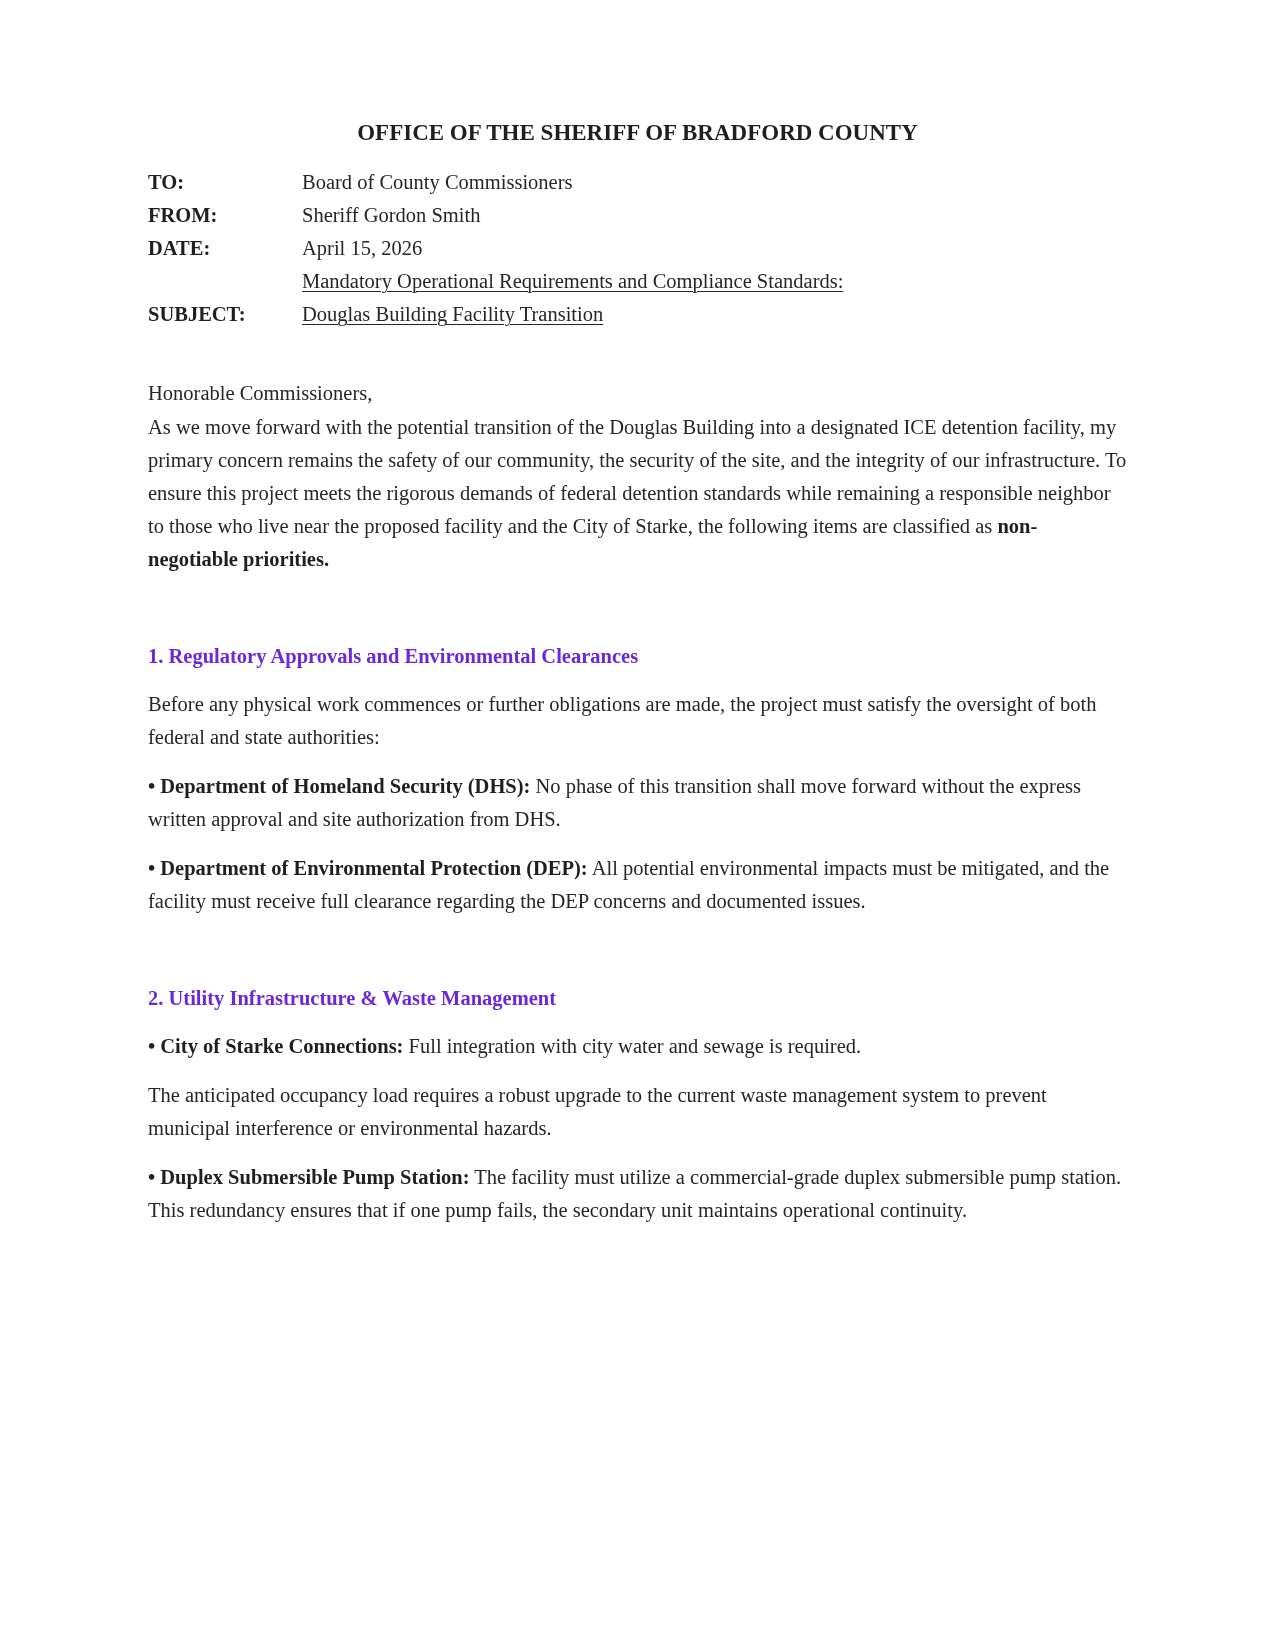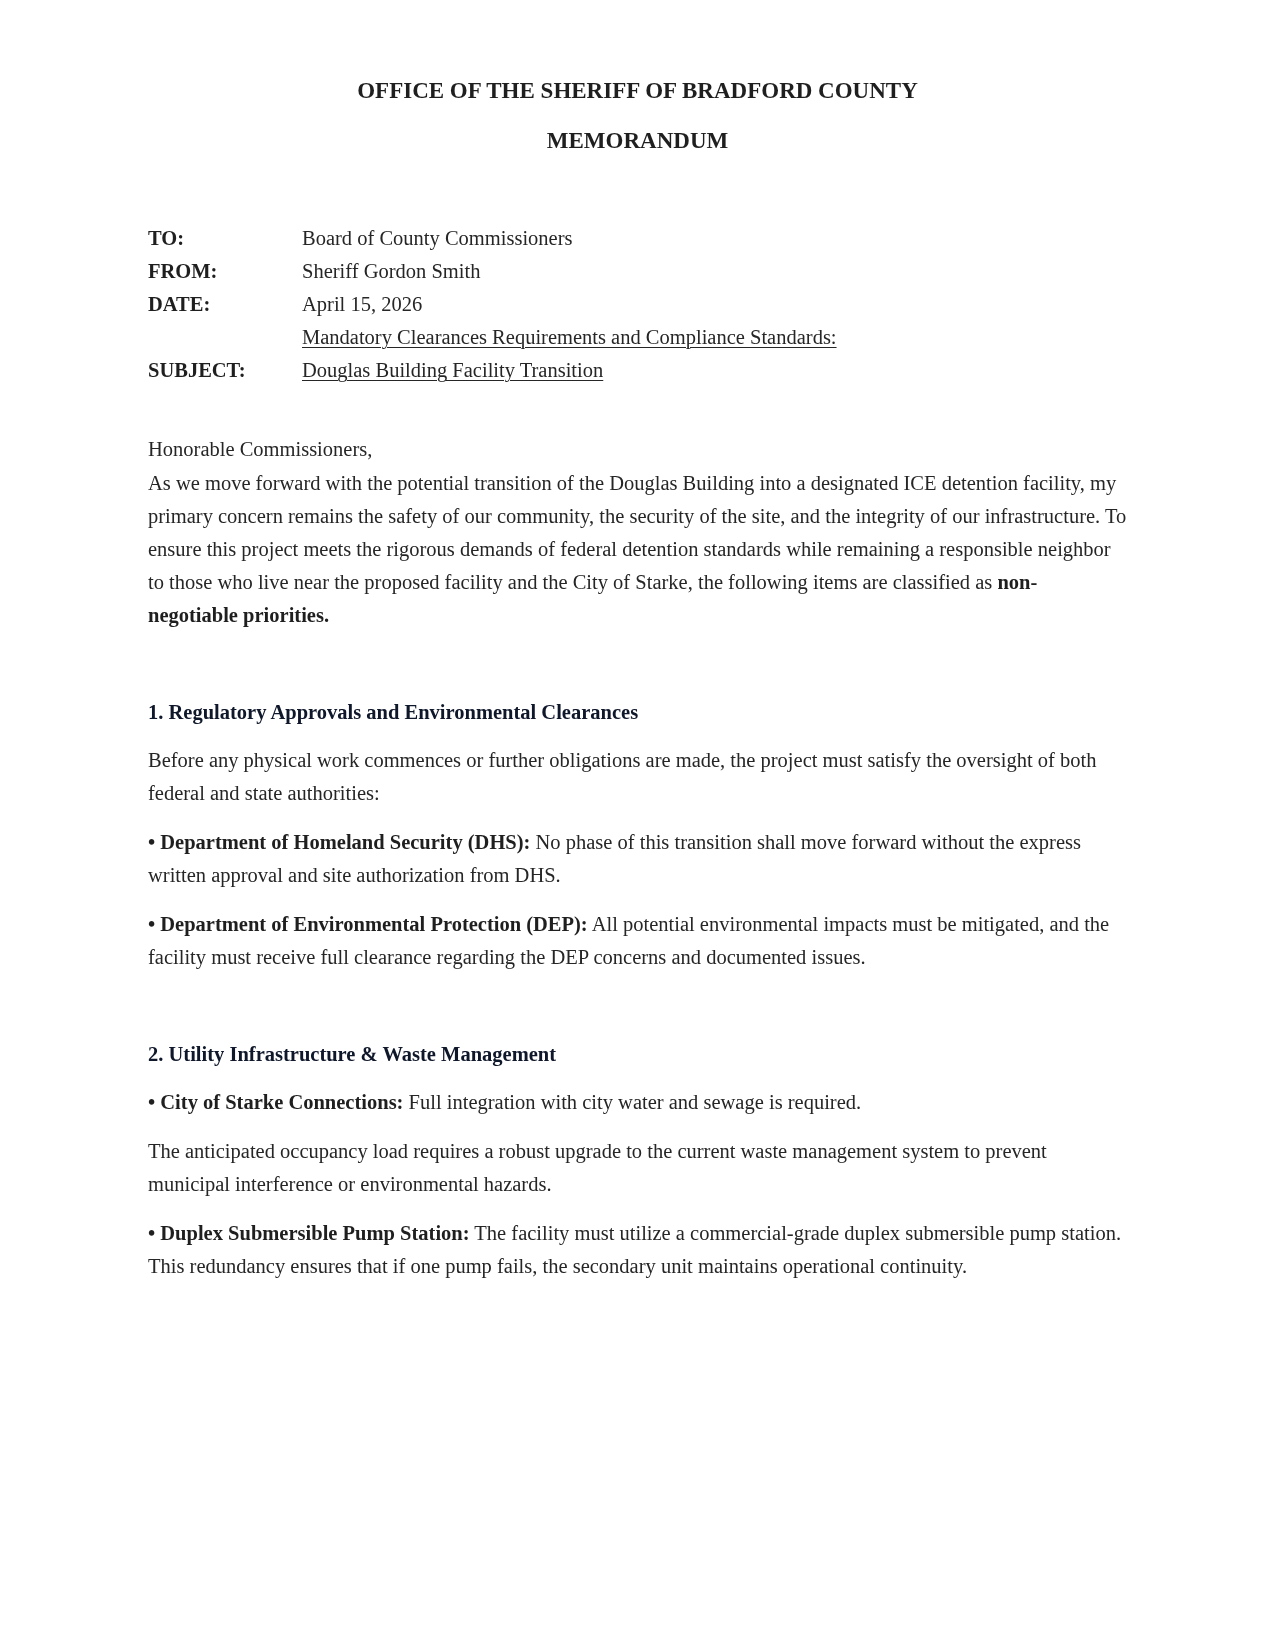--- a/index.html
+++ b/index.html
@@ -6,21 +6,21 @@
     margin: 0;
     padding: 0;
     background: #ffffff;
   }
   .page {
     position: relative;
     width: 1275px;
     height: 1650px;
     box-sizing: border-box;
     margin: 0 auto;
-    padding: 74px 148px 60px 148px;
+    padding: 116px 148px 60px 148px;
     background: #ffffff;
     overflow: hidden;
     font-family: "Liberation Serif", "DejaVu Serif", serif;
     font-size: 20.5px;
     line-height: 33px;
     color: #262626;
   }
   .doc-title {
     margin: 0 0 17px 0;
     font-size: 23px;
@@ -61,52 +61,51 @@
     margin: 0 0 1px 0;
   }
   p.body-para {
     margin: 0 0 16px 0;
   }
   .section-heading {
     margin: 64px 0 15px 0;
     font-size: 20.5px;
     line-height: 33px;
     font-weight: bold;
-    color: #0f172a;
+    color: #6d28d9;
   }
   strong {
     font-weight: bold;
     color: #1f1f1f;
   }
 </style>
 </head>
 <body>
 
 <div class="page">
 
   <h1 class="doc-title">OFFICE OF THE SHERIFF OF BRADFORD COUNTY</h1>
-  <h2 class="doc-type">MEMORANDUM</h2>
 
   <div class="meta-block">
     <div class="meta-row">
       <div class="meta-label">TO:</div>
       <div class="meta-value">Board of County Commissioners</div>
     </div>
     <div class="meta-row">
       <div class="meta-label">FROM:</div>
       <div class="meta-value">Sheriff Gordon Smith</div>
     </div>
     <div class="meta-row">
       <div class="meta-label">DATE:</div>
       <div class="meta-value">April 15, 2026</div>
     </div>
     <div class="meta-row">
       <div class="meta-label">SUBJECT:</div>
       <div class="meta-value">
-        <div class="underlined">Mandatory Clearances Requirements and Compliance Standards:</div>
+        <div class="underlined">Mandatory Operational Requirements and Compliance Standards:</div>
         <div class="underlined">Douglas Building Facility Transition</div>
       </div>
     </div>
   </div>
 
   <p class="salutation">Honorable Commissioners,</p>
 
   <p class="body-para"><span>As we move forward with the potential transition of the Douglas Building into a designated ICE detention facility, my primary concern remains the safety of our community, the security of the site, and the integrity of our infrastructure. To ensure this project meets the rigorous demands of federal detention standards while remaining a responsible neighbor to those who live near the proposed facility and the City of Starke, the following items are classified as </span><strong>non-negotiable priorities.</strong></p>
 
   <h3 class="section-heading">1. Regulatory Approvals and Environmental Clearances</h3>

